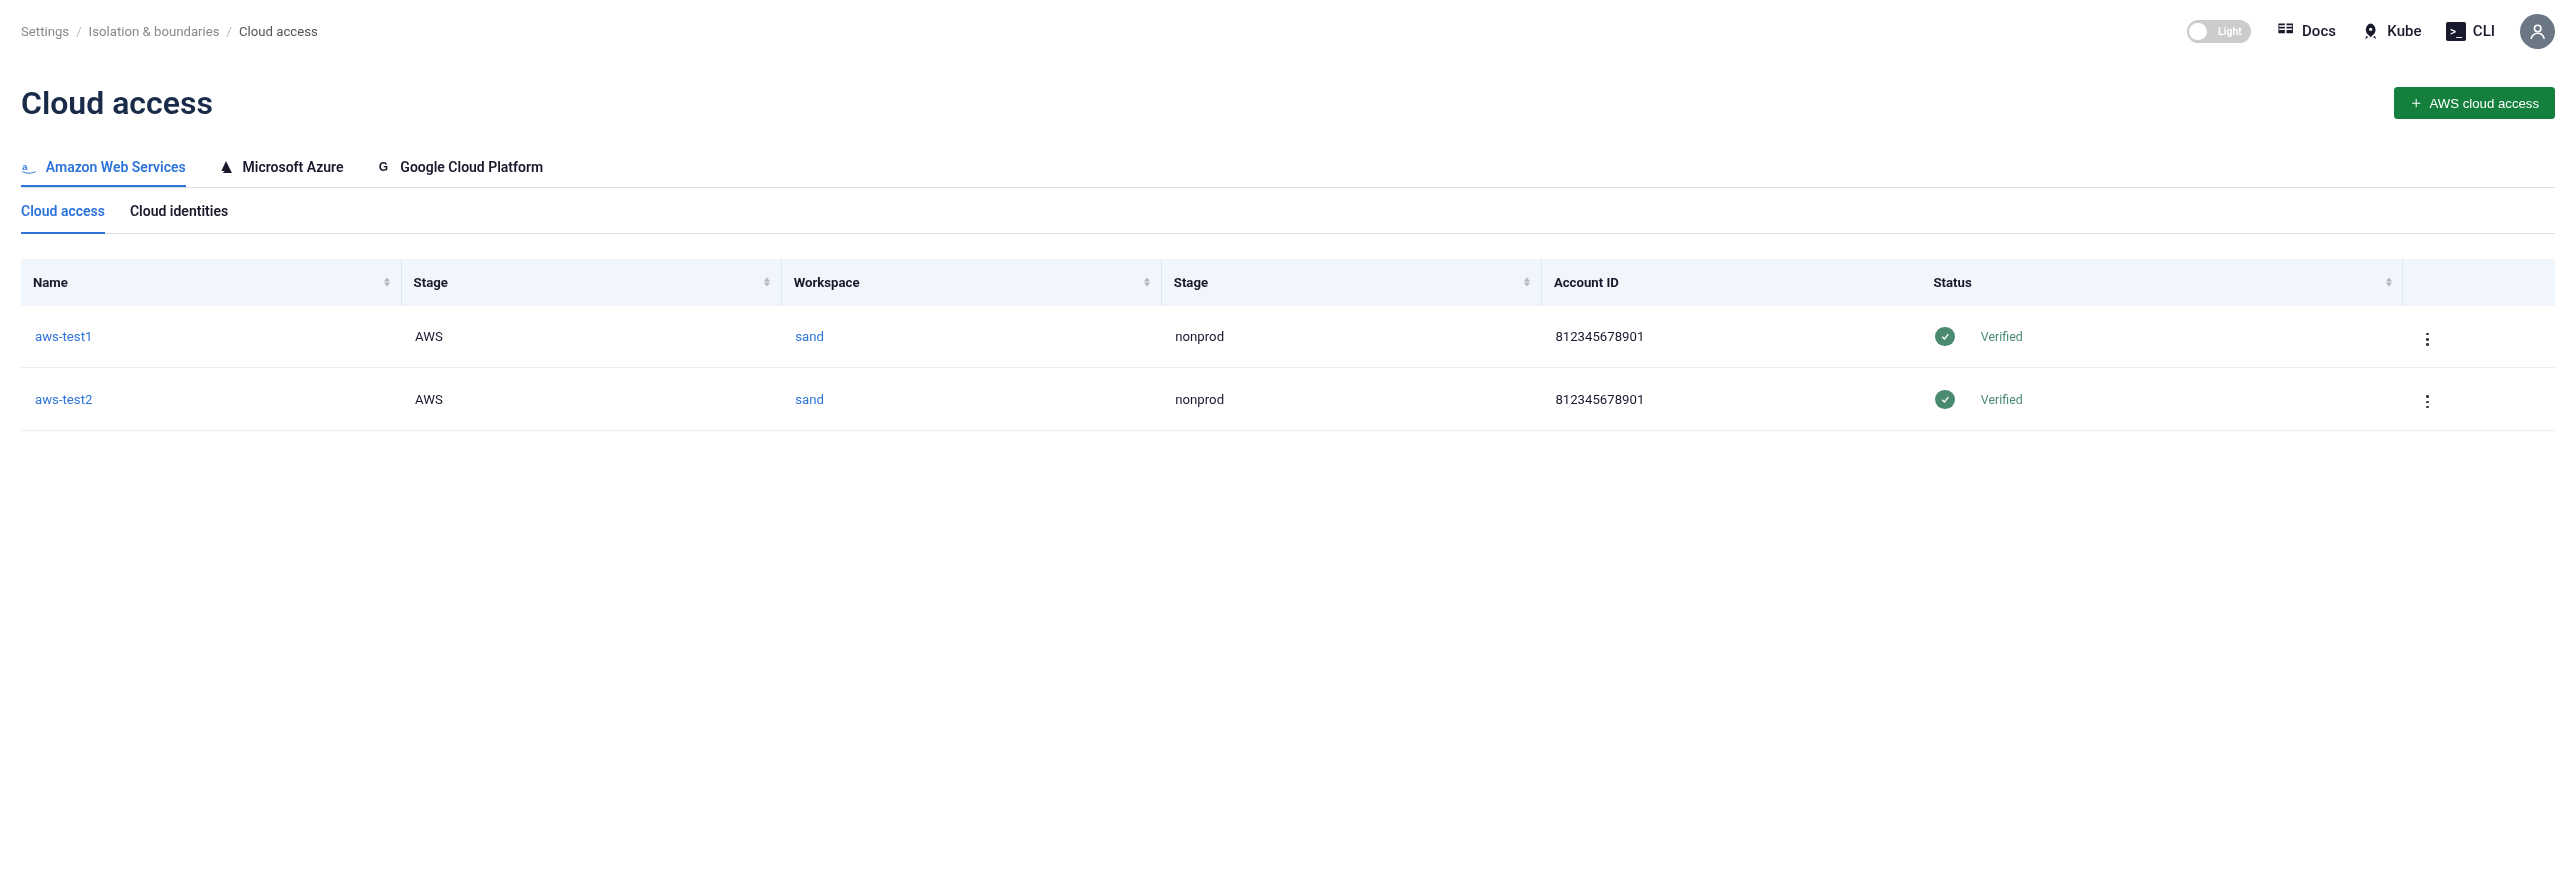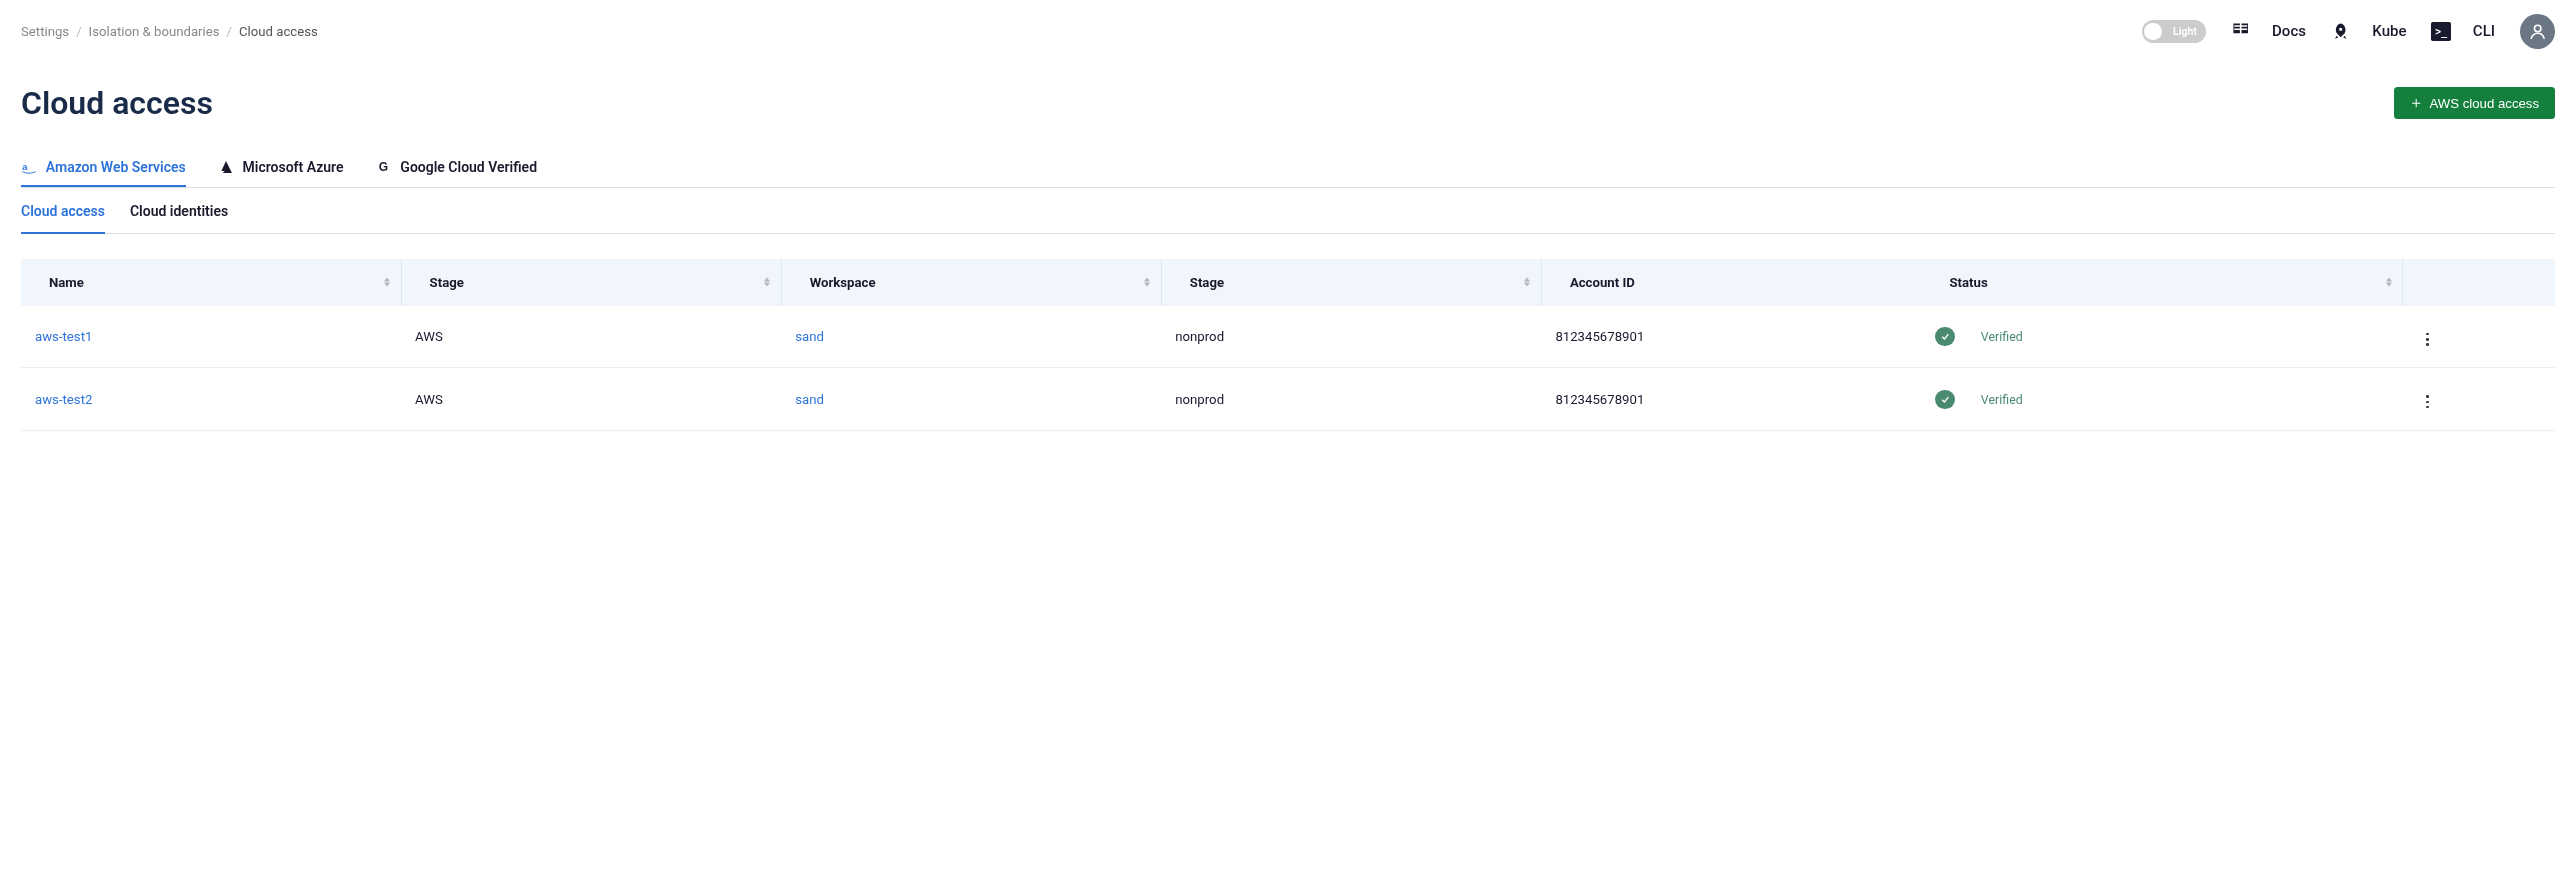--- a/index.html
+++ b/index.html
@@ -12,21 +12,21 @@
     .breadcrumb { display: flex; align-items: center; gap: 7px; color: #888; font-size: 13.2px; text-align: right; }
     .breadcrumb a { color: #888; text-decoration: none; }
     .breadcrumb .current { color: #555; }
     .breadcrumb .sep { color: #bbb; }
     
     .topbar-right { display: flex; align-items: center; gap: 25px; }
     .toggle { display: inline-flex; align-items: center; background: #ccc; border-radius: 44px; padding: 2.6px 3.5px; width: 64px; height: 23px; position: relative; cursor: pointer; }
     .toggle-knob { width: 17.6px; height: 17.6px; background: #fff; border-radius: 50%; position: absolute; left: 2.6px; }
     .toggle-label { position: absolute; right: 8.8px; color: #fff; font-size: 10.6px; font-weight: 600; }
     
-    .nav-item { display: inline-flex; align-items: center; gap: 22px; color: #1a1a2e; font-size: 15px; font-weight: 500; cursor: pointer; }
+    .nav-item { display: inline-flex; align-items: center; gap: 7px; color: #1a1a2e; font-size: 15px; font-weight: 500; cursor: pointer; }
     .nav-item svg, .nav-item .icon-box { width: 19.4px; height: 19.4px; }
     .icon-box { background: #1a1a2e; color: #fff; display: inline-flex; align-items: center; justify-content: center; font-size: 9.7px; font-weight: bold; border-radius: 1.8px; font-family: monospace; }
     
     .avatar { width: 35px; height: 35px; border-radius: 50%; background: #6b7785; display: inline-flex; align-items: center; justify-content: center; cursor: pointer; }
     .avatar svg { width: 19.4px; height: 19.4px; stroke: #fff; fill: none; stroke-width: 2; }
     
     
     .title-row { display: flex; align-items: center; justify-content: space-between; margin-bottom: 28px; }
     .page-title { font-size: 32px; font-weight: 600; color: #1a2b4a; }
     .primary-btn { background: #15803d; color: #fff; border: none; border-radius: 3.5px; padding: 8.8px 16px; font-size: 13.2px; font-weight: 500; display: inline-flex; align-items: center; gap: 7px; cursor: pointer; }
@@ -37,21 +37,21 @@
     .provider-tab.active { color: #2d74da; border-bottom-color: #2d74da; }
     .provider-tab svg, .provider-tab .provider-logo { width: 16px; height: 16px; }
     
     
     .sub-tabs { display: flex; gap: 25px; border-bottom: 0.9px solid #e0e0e0; margin-bottom: 25px; }
     .sub-tab { padding: 12.4px 0; font-size: 14px; font-weight: 600; color: #1a1a2e; cursor: pointer; border-bottom: 2.6px solid transparent; margin-bottom: -0.9px; }
     .sub-tab.active { color: #2d74da; border-bottom-color: #2d74da; }
     
     
     .table { width: 100%; border-collapse: collapse; }
-    .table thead th { background: #f0f6fb; text-align: left; padding: 16px 28px; font-size: 13.2px; font-weight: 700; color: #1a1a2e; border-right: 0.9px solid #e0e8ef; position: relative; }
+    .table thead th { background: #f0f6fb; text-align: left; padding: 16px 12px; font-size: 13.2px; font-weight: 700; color: #1a1a2e; border-right: 0.9px solid #e0e8ef; position: relative; }
     .table thead th:last-child { border-right: none; width: 49px; }
     .table thead th.no-sort { border-right: none; }
     .sort-icons { position: absolute; right: 10.6px; top: 50%; transform: translateY(-50%); display: flex; flex-direction: column; gap: 0.9px; opacity: 0.4; }
     .sort-icons .tri { width: 0; height: 0; border-left: 3.5px solid transparent; border-right: 3.5px solid transparent; }
     .sort-icons .tri.up { border-bottom: 4.4px solid #555; }
     .sort-icons .tri.down { border-top: 4.4px solid #555; }
     
     .table tbody td { padding: 17.6px 14px; border-bottom: 0.9px solid #eee; font-size: 13.2px; color: #1a1a2e; vertical-align: middle; }
     .link { color: #2d74da; cursor: pointer; margin-top: 24px; }
     
@@ -134,21 +134,21 @@
     <div class="provider-tab">
       <svg class="provider-logo" viewBox="0 0 24 24" fill="#1a1a2e">
           <path d="M12 3L5 18h5l-3 3h14L12 3z"></path>
         </svg>
       <span>Microsoft Azure</span>
     </div>
     <div class="provider-tab">
       <svg class="provider-logo" viewBox="0 0 24 24" style="font-size:16px">
           <text x="4" y="18" font-size="18" font-weight="bold" font-family="Arial" fill="#1a1a2e">G</text>
         </svg>
-      <span>Google Cloud Verified</span>
+      <span>Google Cloud Platform</span>
     </div>
   </div>
 
   <div class="sub-tabs">
     <div class="sub-tab active">Cloud access</div>
     <div class="sub-tab">Cloud identities</div>
   </div>
 
   <table class="table">
     <thead>

